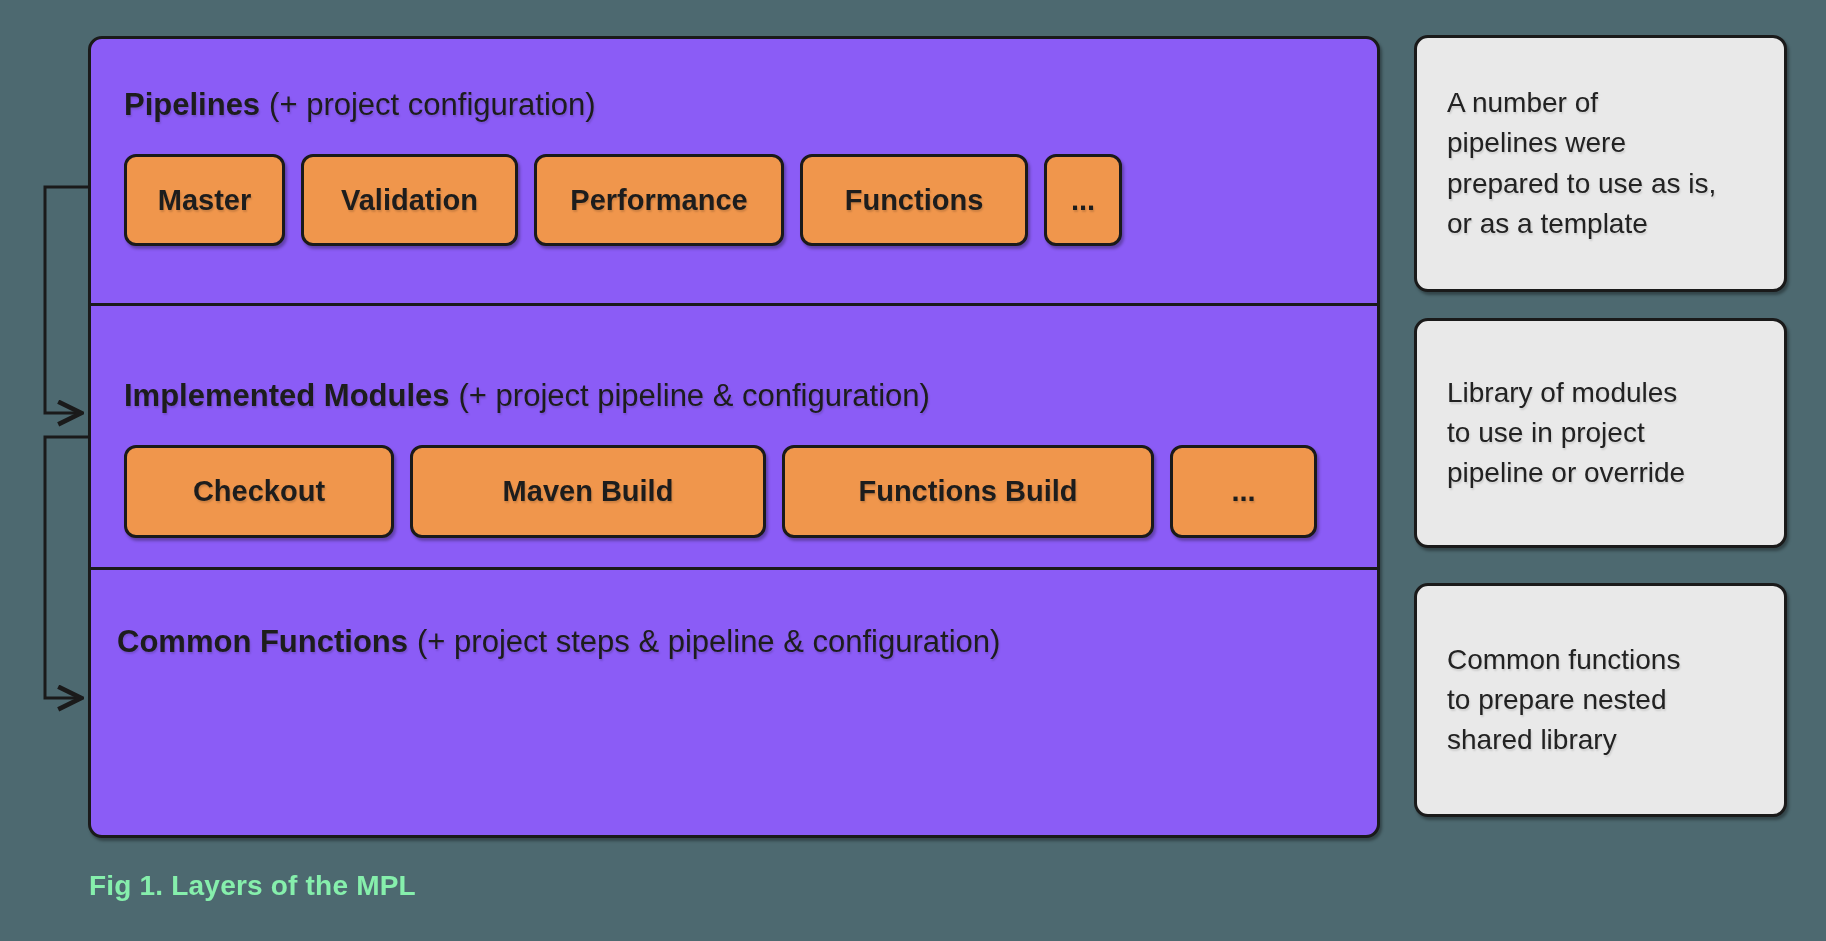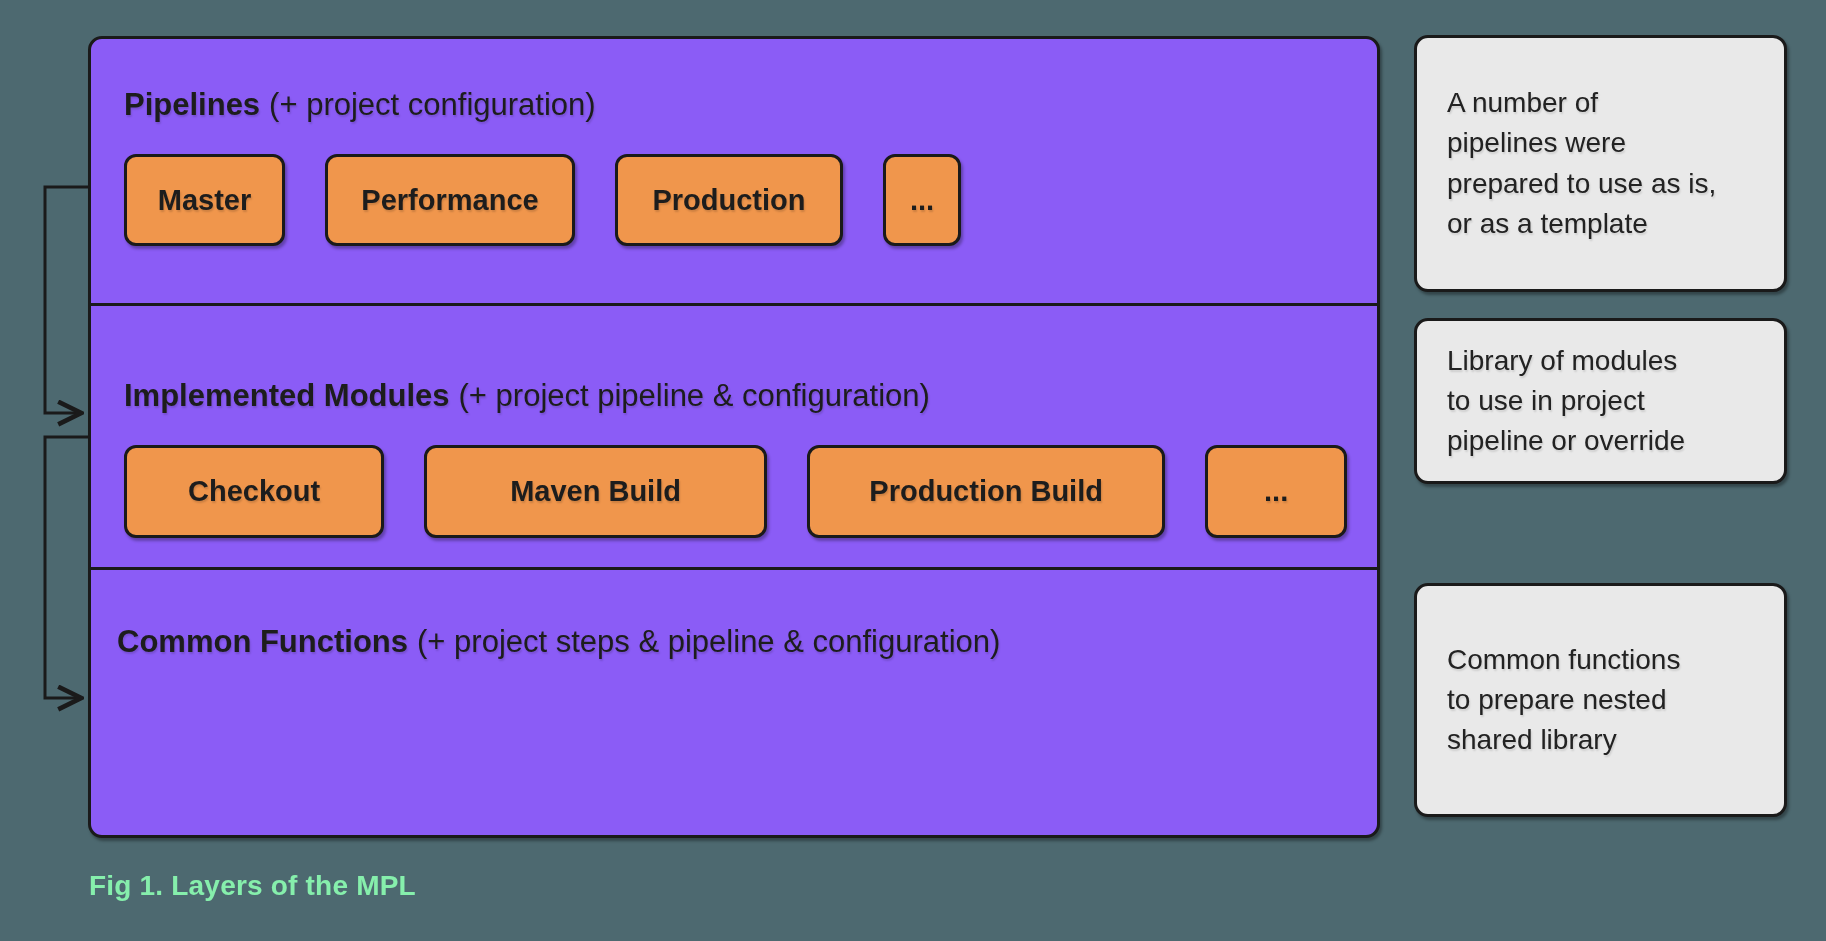--- a/index.html
+++ b/index.html
@@ -28,21 +28,21 @@
   .layer-2{height:264px;border-top:3px solid #1a1a1a;padding-top:70px;}
   .layer-3{flex:1;border-top:3px solid #1a1a1a;padding-top:52px;padding-left:26px;}
   .layer-title{
     font-size:31px;line-height:40px;
     text-shadow:1px 2px 2px rgba(0,0,0,0.15);
     white-space:nowrap;
   }
   .lt-bold{font-weight:700;}
   .lt-note{font-weight:400;margin-left:9px;}
 
-  .btn-row{display:flex;gap:40px;margin-top:29px;}
+  .btn-row{display:flex;gap:16px;margin-top:29px;}
   .pill{
     box-sizing:border-box;
     height:92px;
     background:#f0964c;
     border:3px solid #1a1a1a;
     border-radius:12px;
     box-shadow:2px 3px 3px rgba(0,0,0,0.3);
     display:flex;align-items:center;justify-content:center;
     font-size:29px;font-weight:700;
     text-shadow:1px 2px 2px rgba(0,0,0,0.15);
@@ -57,21 +57,21 @@
     border:3px solid #1a1a1a;
     border-radius:14px;
     box-shadow:2px 3px 3px rgba(0,0,0,0.35);
     display:flex;align-items:center;
     padding:0 30px;
     font-size:28px;line-height:1.44;
     color:#222;
   }
   .note span{white-space:pre-line;text-shadow:1px 2px 2px rgba(0,0,0,0.12);}
   .note-1{top:35px;height:257px;}
-  .note-2{top:318px;height:166px;}
+  .note-2{top:318px;height:230px;}
   .note-3{top:583px;height:234px;}
 
   
   .arrows{position:absolute;left:0;top:0;width:1826px;height:941px;pointer-events:none;}
 
   
   .caption{
     position:absolute;left:89px;top:870px;
     font-size:28px;font-weight:700;color:#86efac;
     letter-spacing:0.2px;
@@ -93,34 +93,35 @@
   </svg>
 
   <div class="main-box">
 
     <section class="layer layer-1">
       <div class="layer-title">
         <span class="lt-bold">Pipelines</span><span class="lt-note">(+ project configuration)</span>
       </div>
       <div class="btn-row row-1">
         <div class="pill" style="width:161px">Master</div>
+        <div class="pill" style="width:217px">Validation</div>
         <div class="pill" style="width:250px">Performance</div>
-        <div class="pill" style="width:228px">Production</div>
+        <div class="pill" style="width:228px">Functions</div>
         <div class="pill" style="width:78px">...</div>
       </div>
     </section>
 
     <section class="layer layer-2">
       <div class="layer-title">
         <span class="lt-bold">Implemented Modules</span><span class="lt-note">(+ project pipeline &amp; configuration)</span>
       </div>
       <div class="btn-row row-2">
         <div class="pill" style="width:270px">Checkout</div>
         <div class="pill" style="width:356px">Maven Build</div>
-        <div class="pill" style="width:372px">Production Build</div>
+        <div class="pill" style="width:372px">Functions Build</div>
         <div class="pill" style="width:147px">...</div>
       </div>
     </section>
 
     <section class="layer layer-3">
       <div class="layer-title">
         <span class="lt-bold">Common Functions</span><span class="lt-note">(+ project steps &amp; pipeline &amp; configuration)</span>
       </div>
     </section>
   </div>

